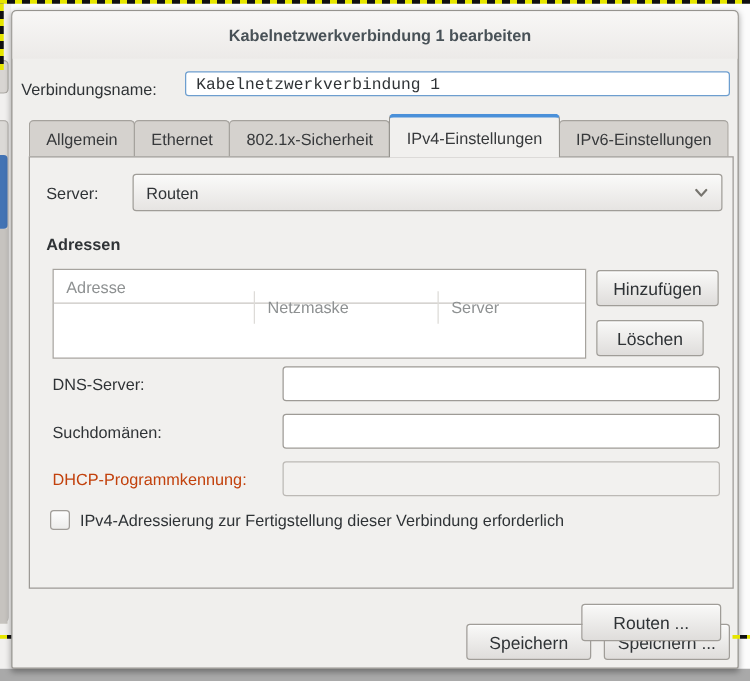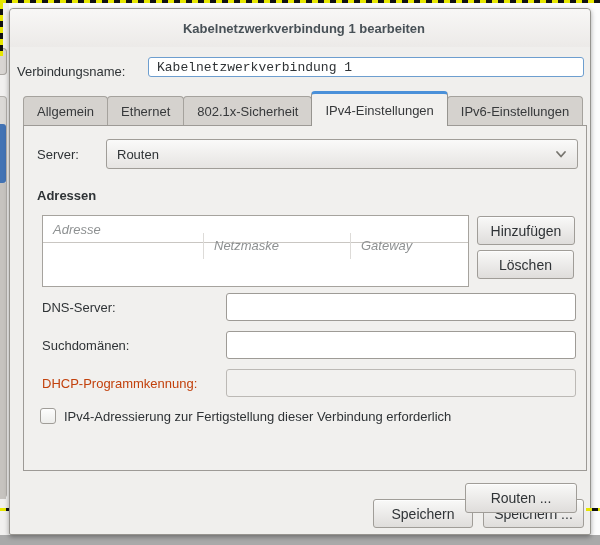--- a/index.html
+++ b/index.html
@@ -63,33 +63,33 @@
   .combo { position:absolute; left:82px; top:13px; width:472px; height:30px;
     background:linear-gradient(#fafaf9,#e6e4e2); border:1px solid #a09d98; border-radius:3px;
     display:flex; align-items:center; padding:0 10px; }
   .combo-value { flex:1; }
   .chevron { width:12px; height:12px; }
 
   .section-heading { position:absolute; left:13px; top:62px; font-weight:bold; }
 
   .addr-table { position:absolute; left:18px; top:89px; width:427px; height:72px;
     background:#fff; border:1px solid #a6a39e; }
-  .addr-header { display:flex; height:27px; border-bottom:1px solid #c9c6c2; align-items:center;font-style:italic; }
+  .addr-header { display:flex; height:27px; border-bottom:1px solid #c9c6c2; align-items:center; }
   .addr-header .cell { color:#8e9192; padding:0 10px; height:100%; display:flex; align-items:center; }
   .addr-header .cell + .cell { border-left:1px solid #dddbd8;margin-top:33px; }
   .addr-row { display:flex; height:26px; align-items:center; }
   .addr-row .cell { padding:0 10px; }
   .col-adresse { width:160px; } .col-netzmaske { width:147px; } .col-gateway { flex:1; }
 
   .btn { background:linear-gradient(#f9f9f8,#dfdddb); border:1px solid #a09d98; border-radius:3px;
     color:#2f3336; font-family:"Liberation Sans", sans-serif; font-size:14px;
     display:flex; align-items:center; justify-content:center;
     box-shadow:inset 0 1px 0 rgba(255,255,255,.7); cursor:default; }
   .btn-add { position:absolute; left:453px; top:90px; width:98px; height:29px; }
-  .btn-del { position:absolute; left:453px; top:124px; width:97px; height:29px; }
+  .btn-del { position:absolute; left:453px; top:130px; width:86px; height:29px; }
   .btn-routes { position:absolute; left:441px; top:311px; width:112px; height:30px;margin-top:46px; }
 
   .field-label { position:absolute; left:18px; height:28px; display:flex; align-items:center; }
   .field-input { position:absolute; left:202px; width:350px; height:28px;
     background:#fff; border:1px solid #9e9b96; border-radius:3px; padding:0 8px;
     font-family:"Liberation Sans", sans-serif; font-size:13px; outline:none; }
   .row-dns .field-label { top:167px; } .row-dns .field-input { top:167px; }
   .row-search .field-label { top:205px; } .row-search .field-input { top:205px; }
   .row-dhcp .field-label { top:243px; color:#c2410c; }
   .row-dhcp .field-input { top:243px; background:#f2f1ef; border-color:#bcb9b5; }
@@ -154,21 +154,21 @@
           <polyline points="2,4 6,8.5 10,4" fill="none" stroke="#77756f" stroke-width="1.8" stroke-linecap="round" stroke-linejoin="round"></polyline>
         </svg>
       </div>
 
       <span class="section-heading">Adressen</span>
 
       <div class="addr-table">
         <div class="addr-header">
           <span class="cell col-adresse">Adresse</span>
           <span class="cell col-netzmaske">Netzmaske</span>
-          <span class="cell col-gateway">Gateway</span>
+          <span class="cell col-gateway">Server</span>
         </div>
       </div>
 
       <div class="btn btn-add">
           <span>Hinzufügen</span>
         </div>
       <div class="btn btn-del">
           <span>Löschen</span>
         </div>
 

